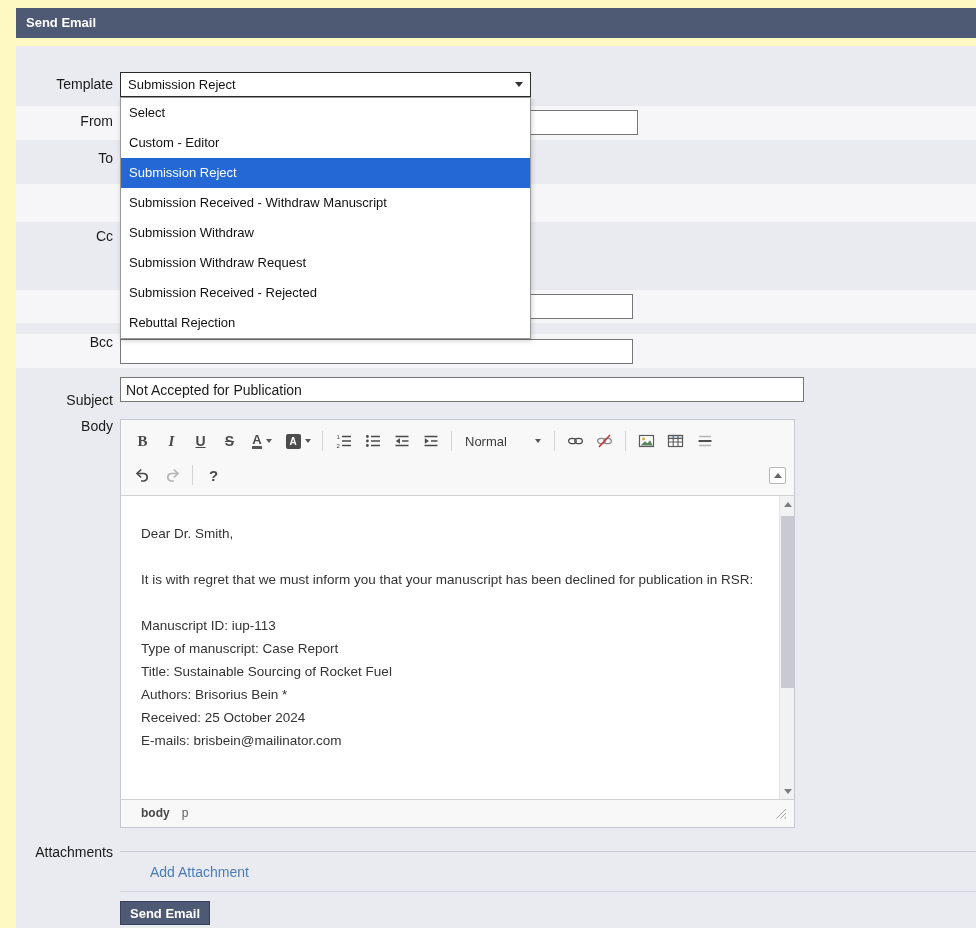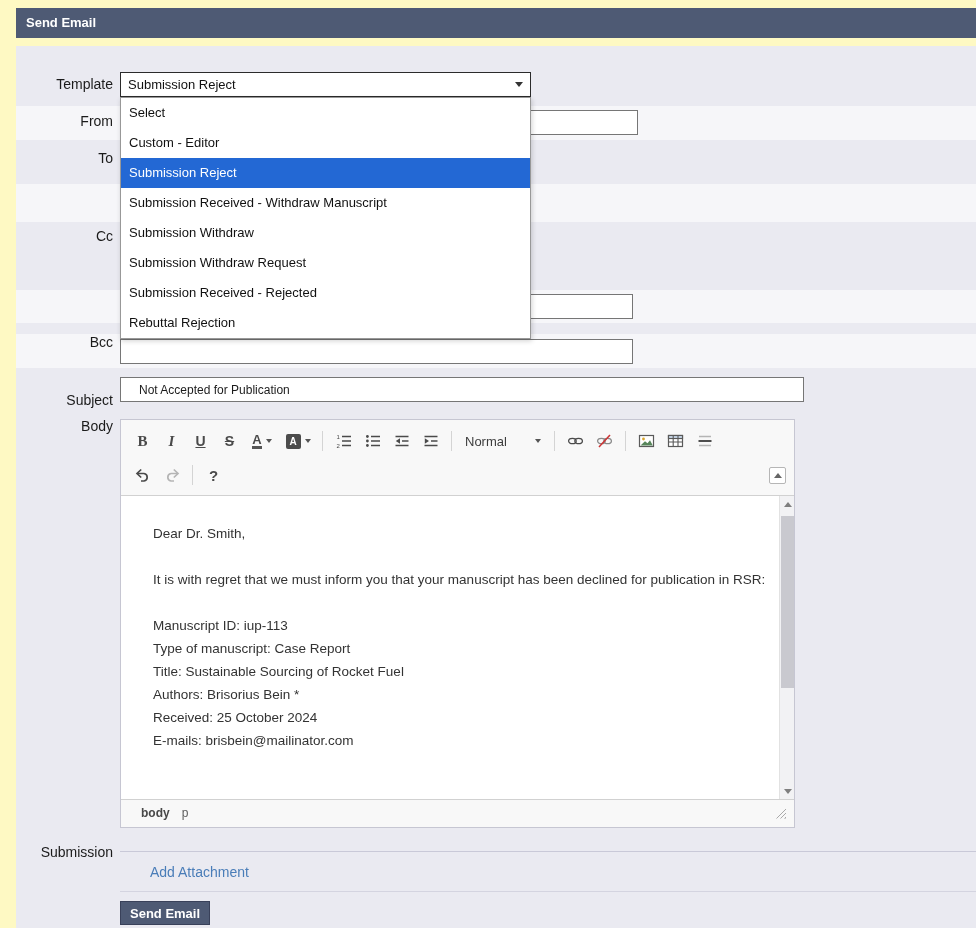--- a/index.html
+++ b/index.html
@@ -20,21 +20,21 @@
 
   
   .flabel { position:absolute; left:0; width:105px; text-align:right;
     font-size:14px; color:#1b1b1b; z-index:5;margin-left:8px; }
   .l-template { top:76px; } .l-from { top:113px; } .l-to { top:150px; }
   .l-cc { top:228px; } .l-bcc { top:334px; } .l-subject { top:392px; }
   .l-body { top:418px; } .l-attach { top:844px; }
 
   
   .tinput { position:absolute; height:25px; border:1px solid #767676; background:#ffffff;
-    font-family:"Liberation Sans", sans-serif; font-size:12px; padding:0 18px; color:#1b1b1b; z-index:5; }
+    font-family:"Liberation Sans", sans-serif; font-size:14px; padding:0 5px; color:#1b1b1b; z-index:5; }
   .i-from { left:120px; top:110px; width:518px; }
   .i-cc   { left:120px; top:294px; width:513px; }
   .i-bcc  { left:120px; top:339px; width:513px; }
   .i-subject { left:120px; top:377px; width:684px; }
 
   
   .tselect { position:absolute; left:120px; top:72px; width:411px; height:25px;
     background:#ffffff; border:1px solid #2b2b2b; z-index:10; display:flex;
     align-items:center; padding:0 7px; font-size:13px; color:#111; cursor:pointer; }
   .tselect .val { flex:1; }
@@ -70,21 +70,21 @@
   .g-help { font-size:15px; font-weight:bold; }
   .collapse-btn { margin-left:auto; width:17px; height:17px; background:#ffffff;
     border:1px solid #b6b6b6; border-radius:2px; display:flex; align-items:center;
     justify-content:center; cursor:pointer; }
   .caret-up { width:0; height:0; border-left:4px solid transparent;
     border-right:4px solid transparent; border-bottom:5px solid #666; }
 
   .content { position:relative; height:303px; background:#ffffff; overflow:hidden; cursor:text; }
   .content-text { position:absolute; left:0; top:0; right:15px; bottom:0;
     padding:26px 8px 0 20px; font-size:13.5px; color:#333; line-height:23px; overflow:hidden; }
-  .para { margin:0 0 23px 12px; }
+  .para { margin:0 0 23px 0; }
 
   .scrollbar { position:absolute; right:0; top:0; width:15px; height:100%;
     background:#f2f2f4; border-left:1px solid #e2e2e2; }
   .sb-btn { position:absolute; left:0; width:15px; height:16px; display:flex;
     align-items:center; justify-content:center; cursor:pointer; }
   .sb-up { top:0; } .sb-down { bottom:0; }
   .tri-up { width:0; height:0; border-left:4px solid transparent; border-right:4px solid transparent;
     border-bottom:5px solid #7f7f7f; }
   .tri-down { width:0; height:0; border-left:4px solid transparent; border-right:4px solid transparent;
     border-top:5px solid #7f7f7f; }
@@ -126,21 +126,21 @@
   <div class="stripe s3"></div>
   <div class="stripe s4"></div>
 
   <div class="flabel l-template">Template</div>
   <div class="flabel l-from">From</div>
   <div class="flabel l-to">To</div>
   <div class="flabel l-cc">Cc</div>
   <div class="flabel l-bcc">Bcc</div>
   <div class="flabel l-subject">Subject</div>
   <div class="flabel l-body">Body</div>
-  <div class="flabel l-attach">Submission</div>
+  <div class="flabel l-attach">Attachments</div>
 
   <input class="tinput i-from" value="" style="">
   <input class="tinput i-cc" value="" style="">
   <input class="tinput i-bcc" value="" style="">
   <input class="tinput i-subject" value="Not Accepted for Publication" style="">
 
   <div class="tselect">
     <span class="val">Submission Reject</span>
     <span class="caret-down"></span>
   </div>

